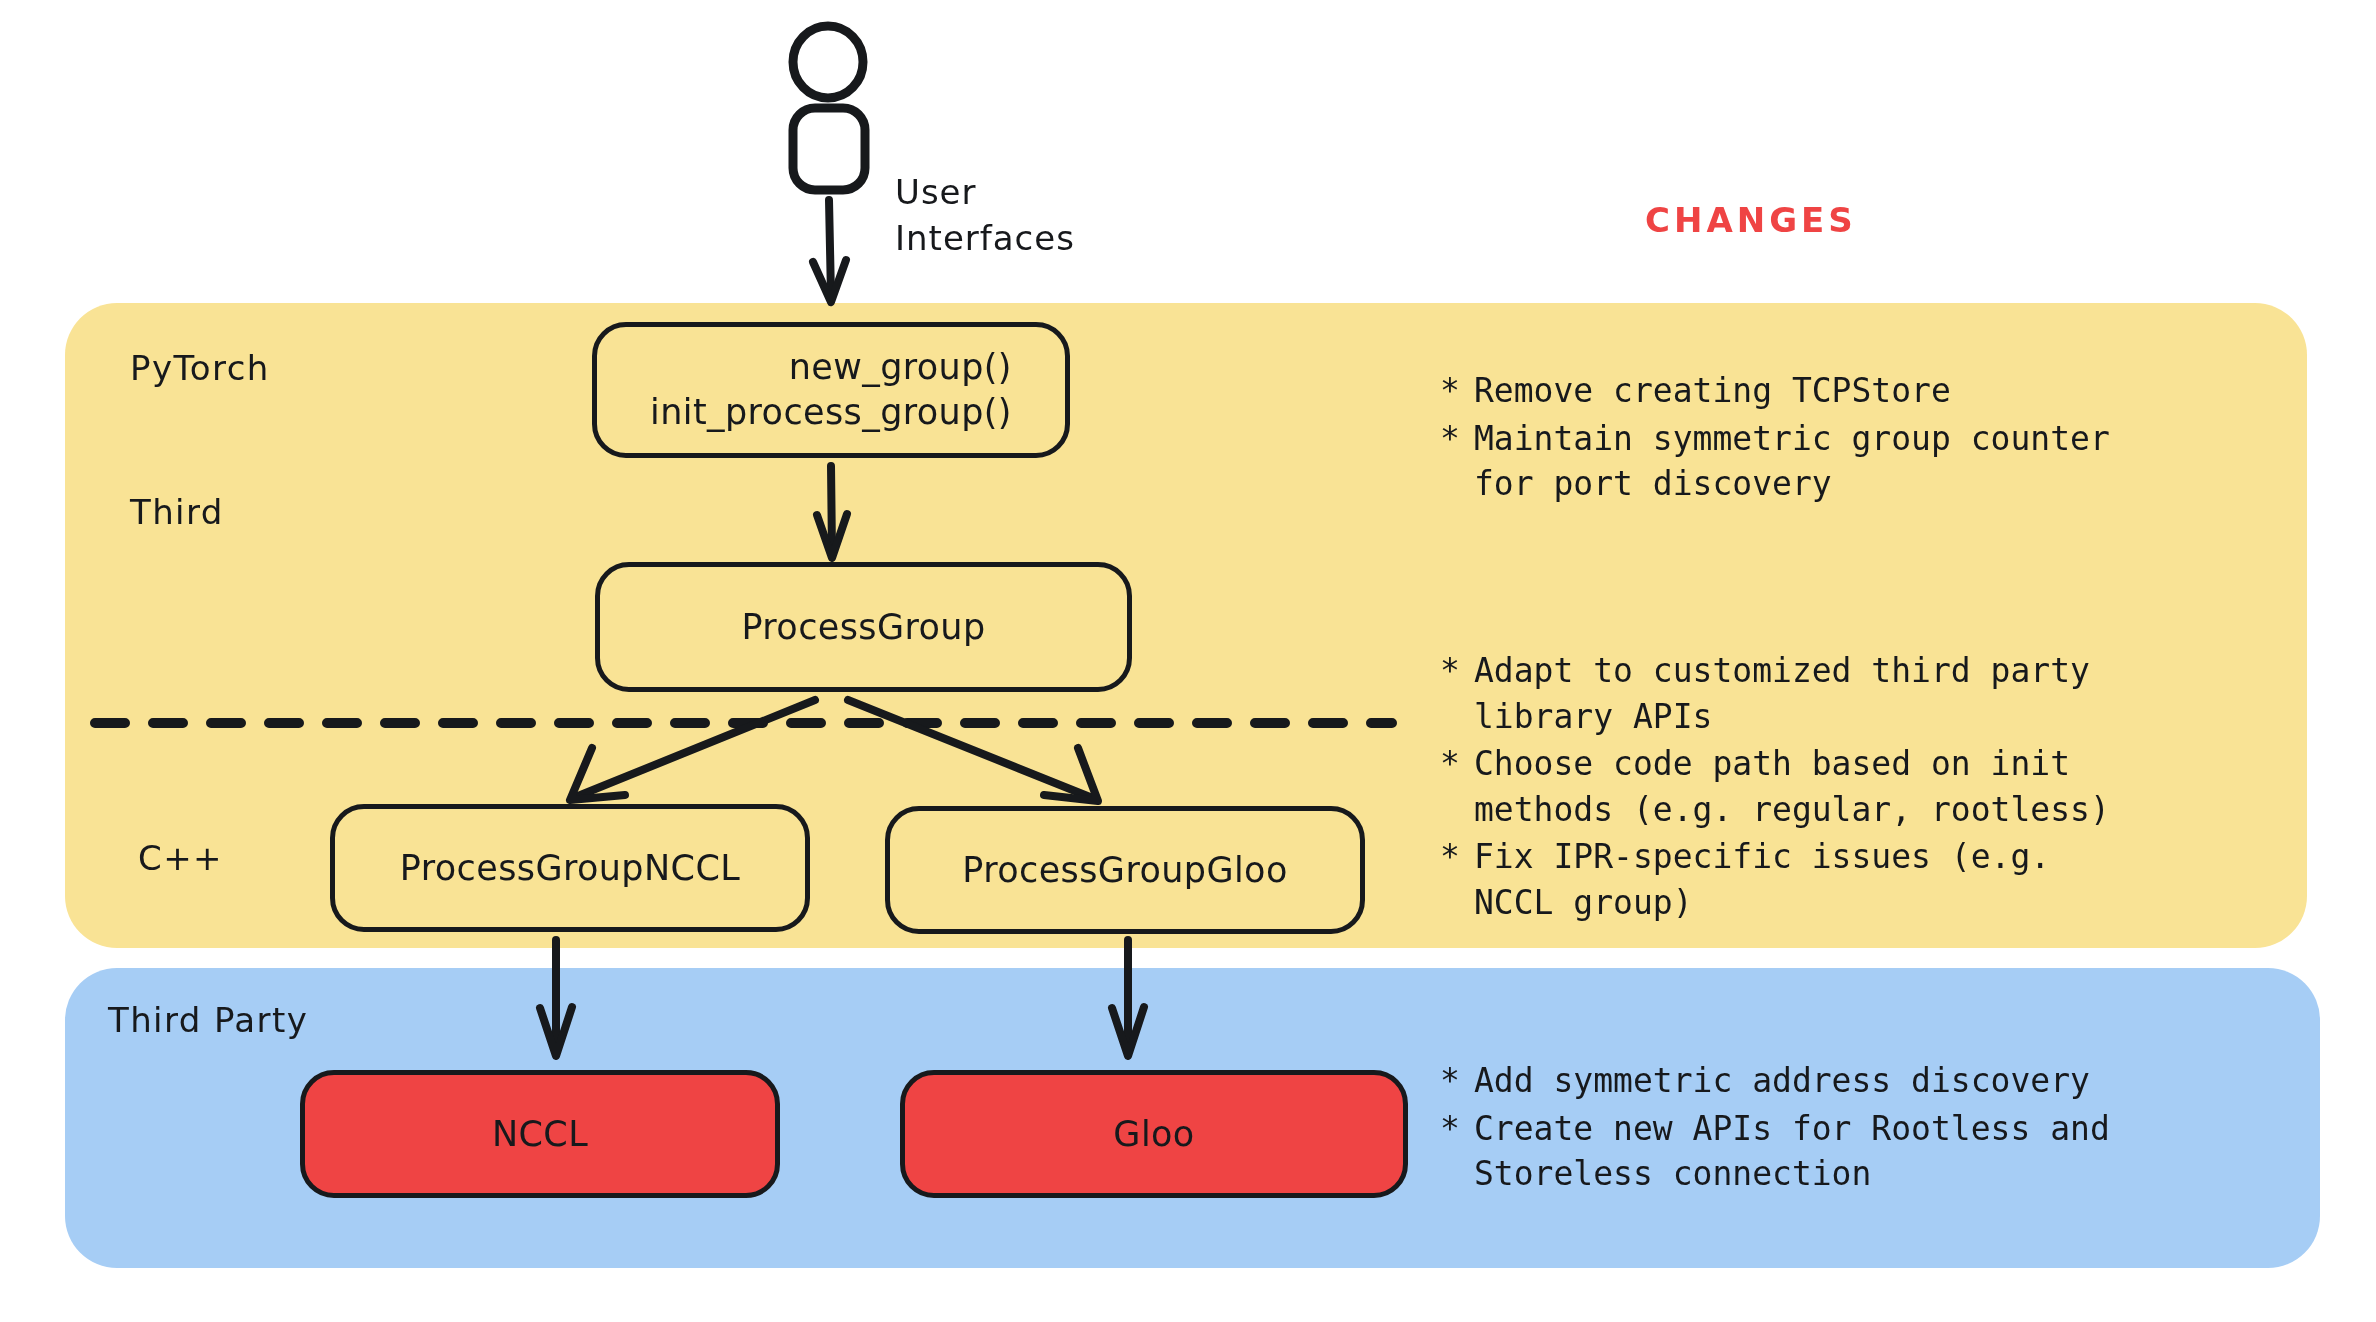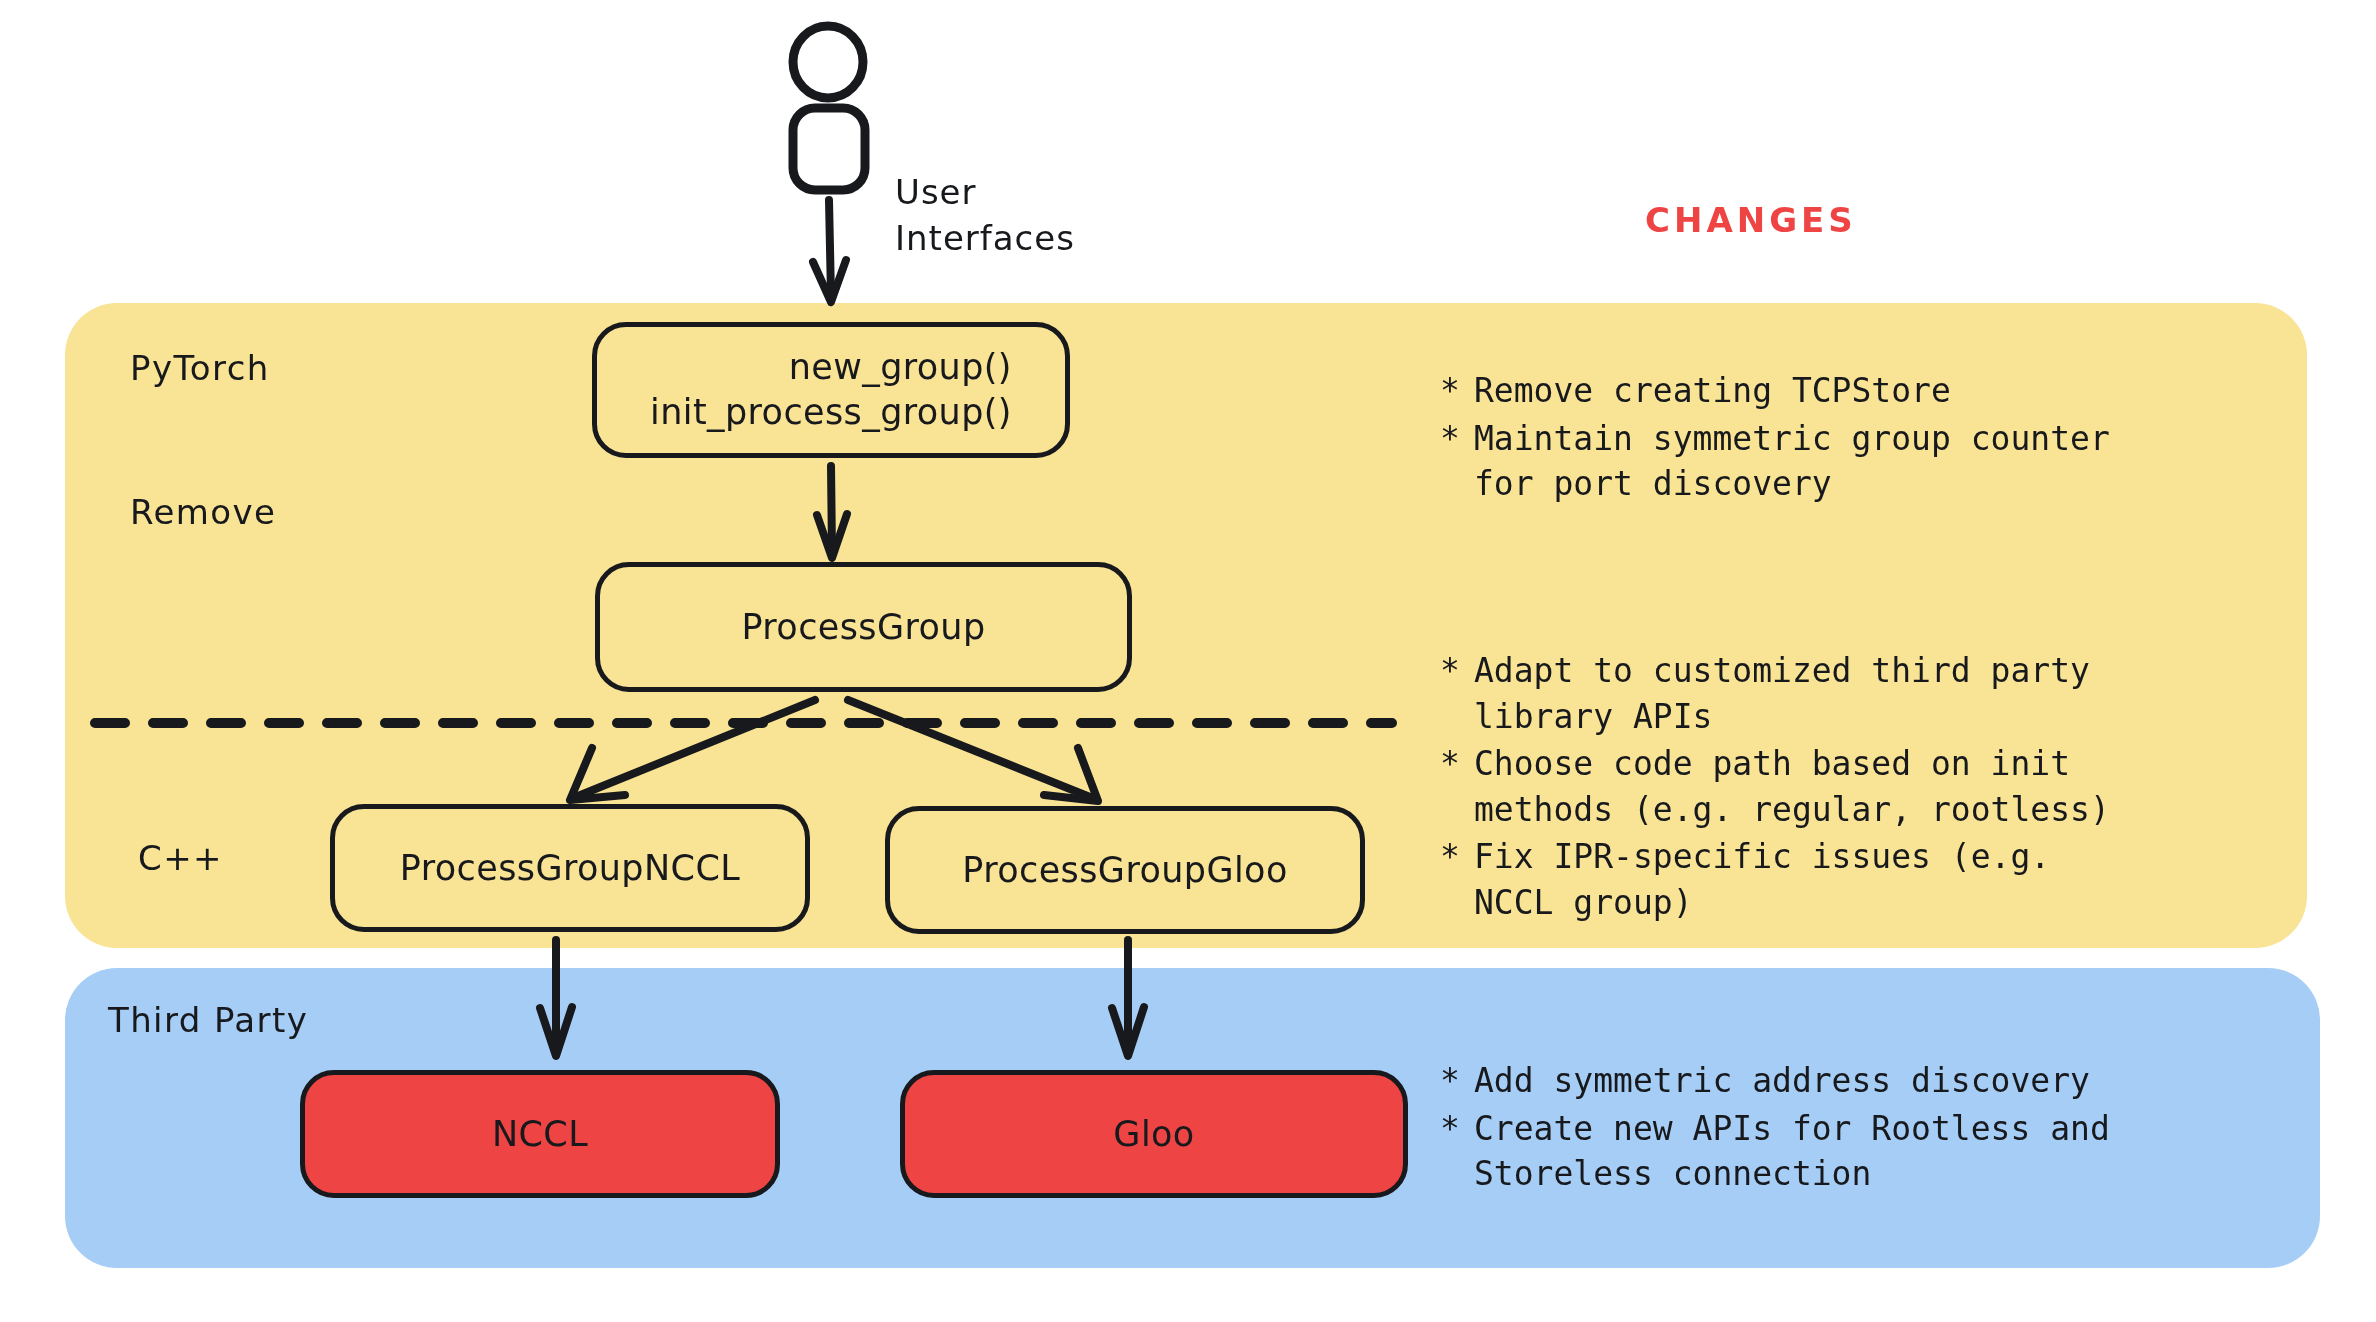--- a/index.html
+++ b/index.html
@@ -182,21 +182,21 @@
     <path class="ink" d="M540 1008 L556 1056 L572 1007" stroke-width="8"></path>
   </g>
 
   <g>
     <path class="ink" d="M1128 940 L1128 1050" stroke-width="8"></path>
     <path class="ink" d="M1112 1008 L1128 1056 L1144 1007" stroke-width="8"></path>
   </g>
 </svg>
 
 <div class="layer-label" id="label-pytorch">PyTorch</div>
-<div class="layer-label" id="label-python">Remove</div>
+<div class="layer-label" id="label-python">Third</div>
 <div class="layer-label" id="label-cpp">C++</div>
 <div class="layer-label" id="label-thirdparty">Third Party</div>
 
 <div id="user-caption">User
 Interfaces</div>
 
 <div class="node on-yellow" id="node-entry" style="white-space: pre-line;">new_group()
 init_process_group()</div>
 <div class="node on-yellow" id="node-pg">ProcessGroup</div>
 <div class="node on-yellow" id="node-pgnccl">ProcessGroupNCCL</div>

